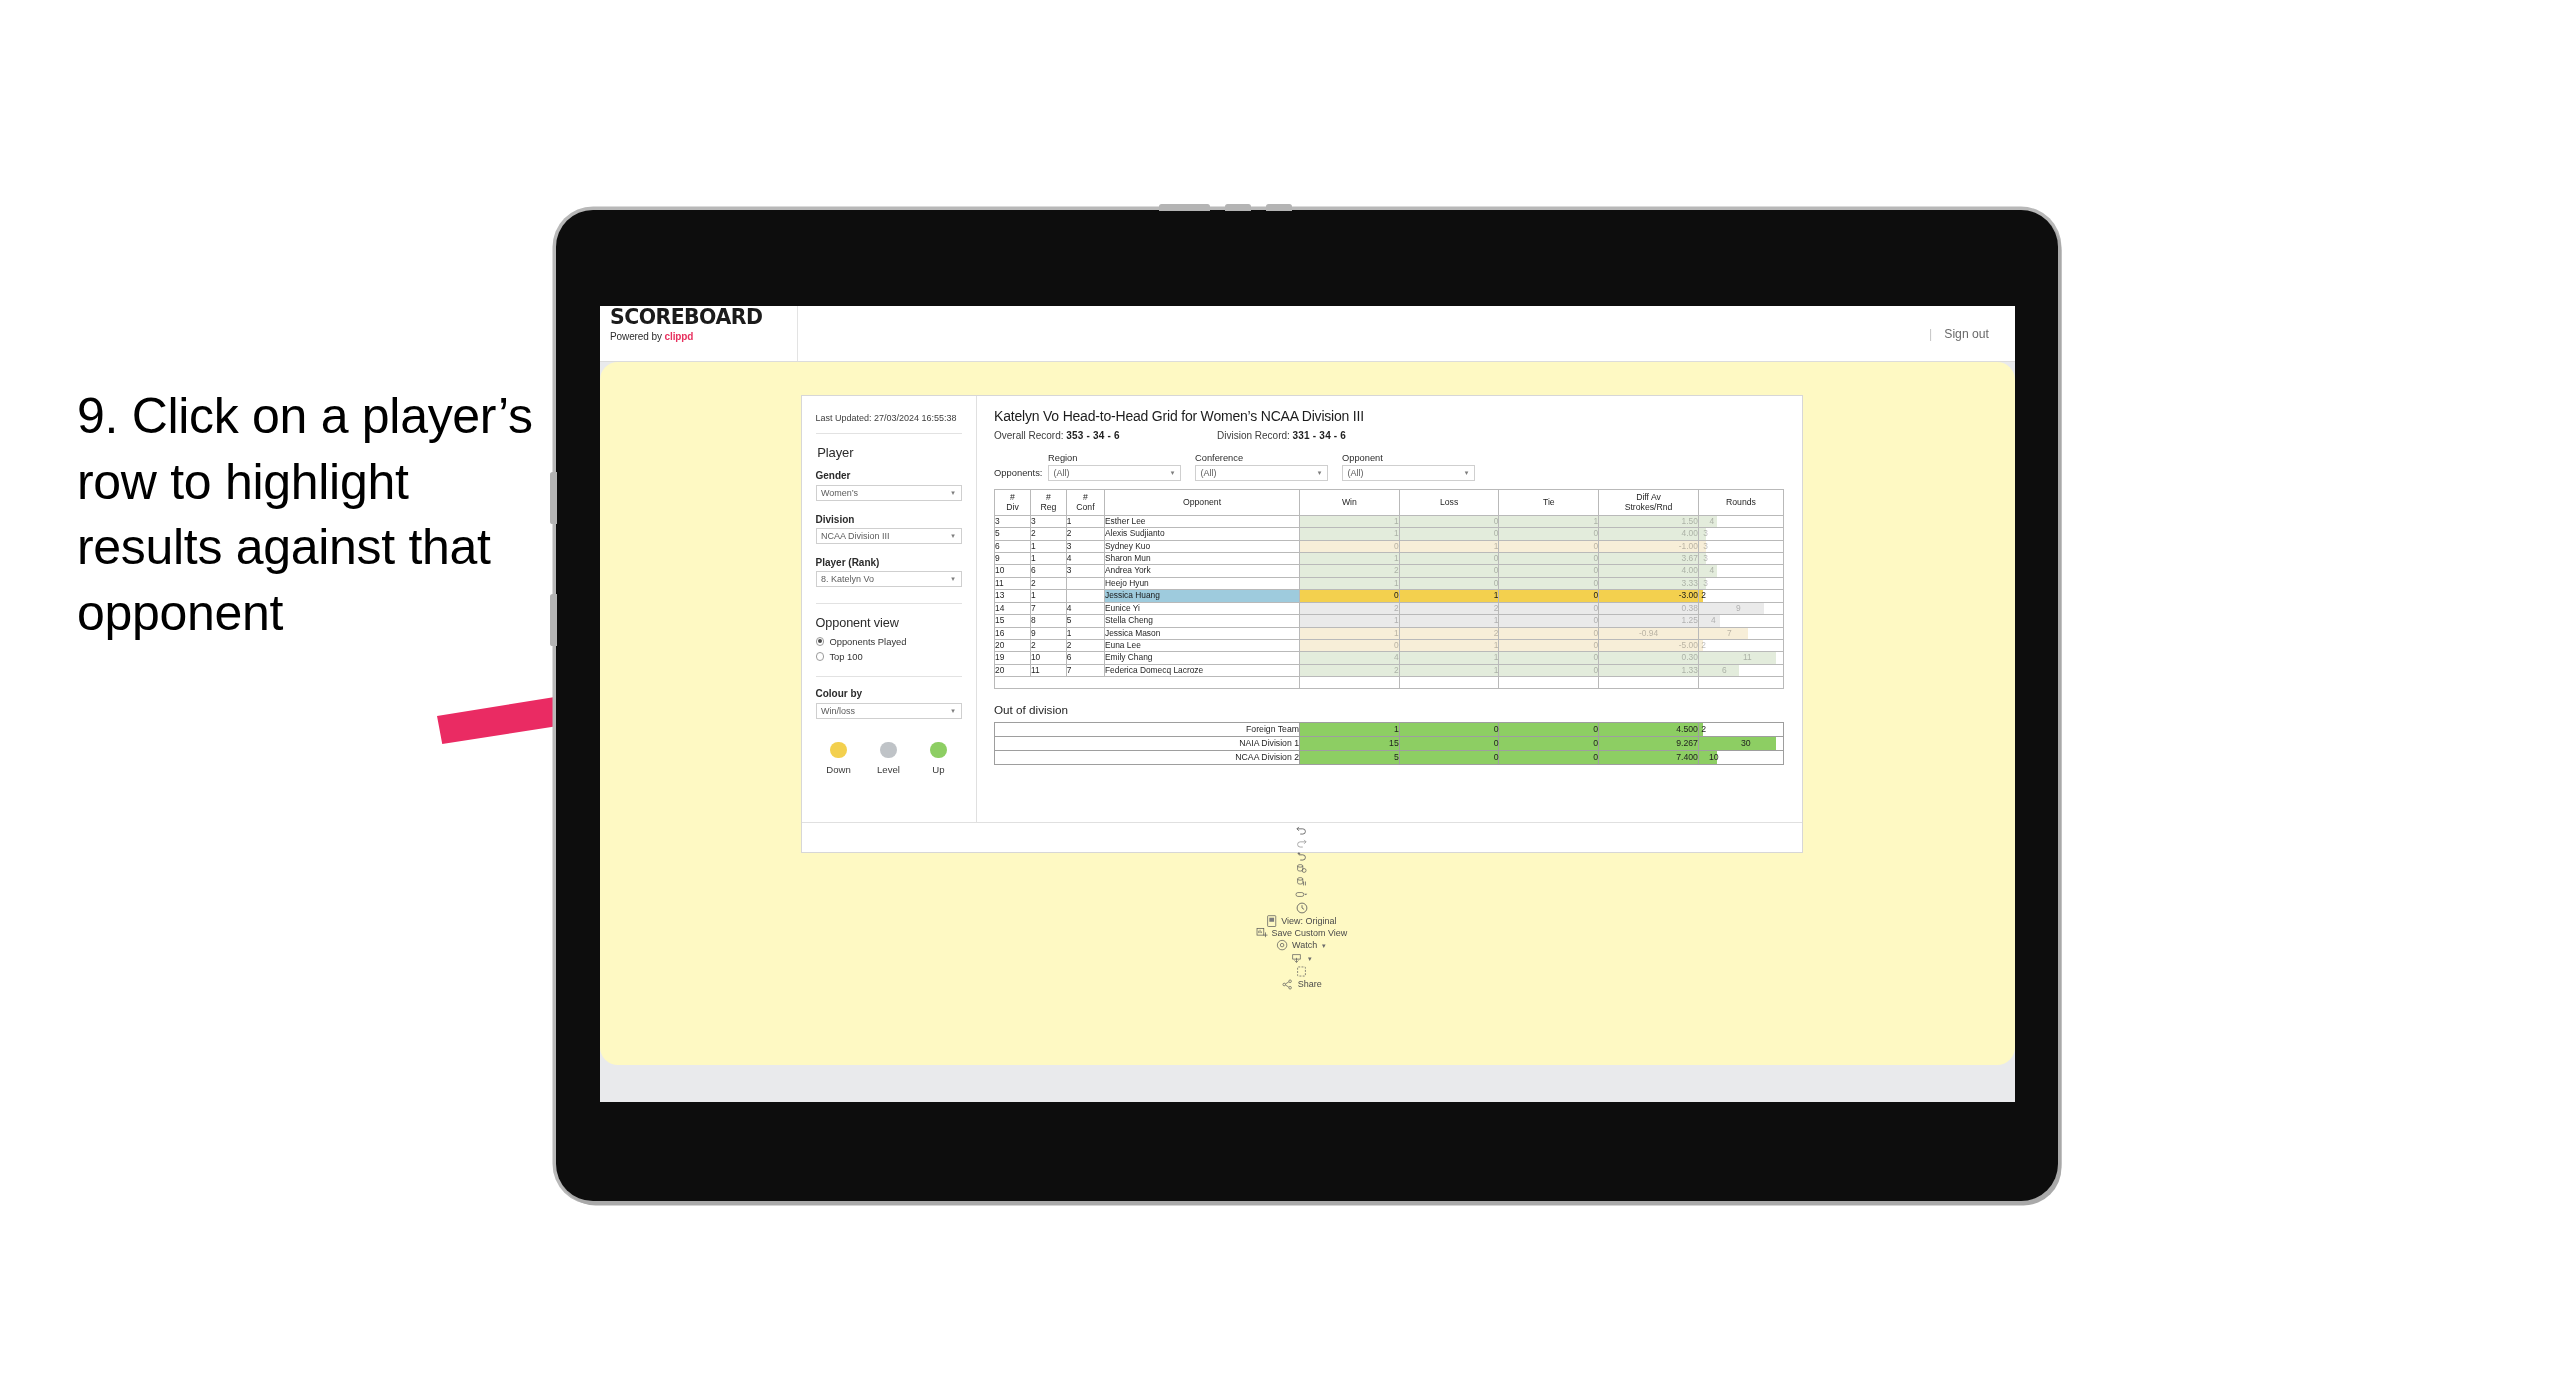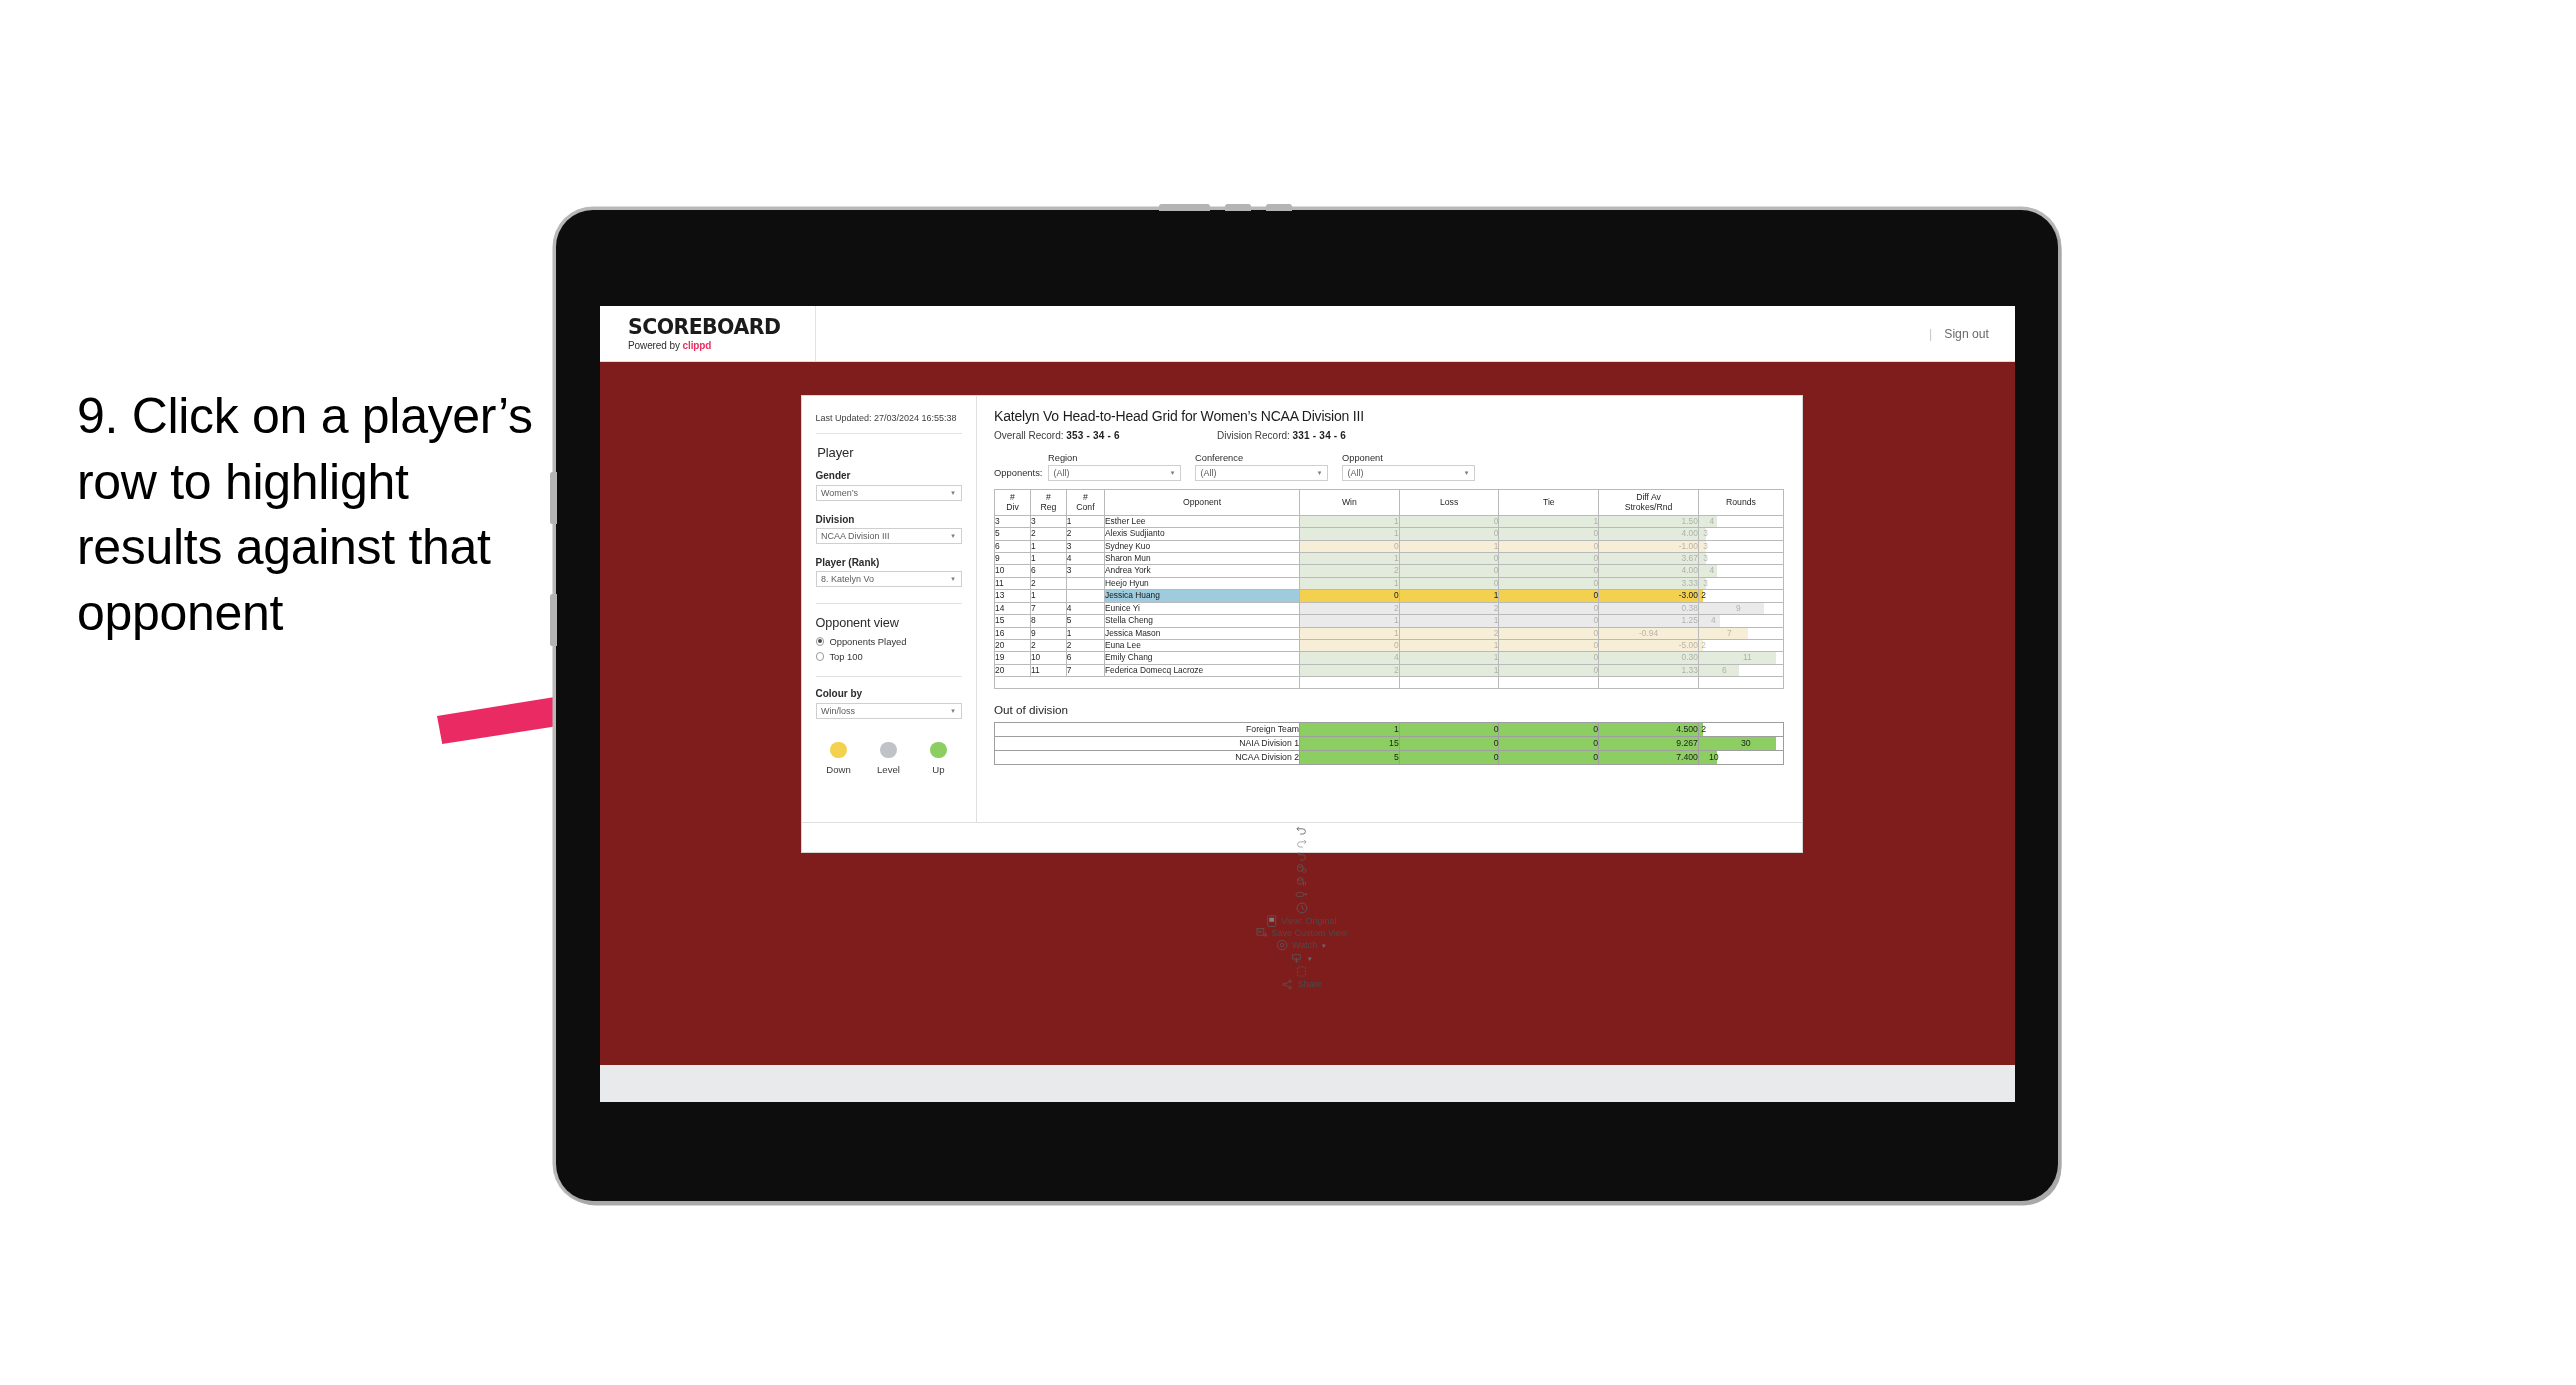--- a/index.html
+++ b/index.html
@@ -52,22 +52,22 @@
   }
 
   
   .app-header {
     height: 56px; background: #ffffff;
     display: flex; align-items: stretch;
     border-bottom: 0.9px solid #dcdcdc;
     position: relative;
   }
   .brand {
-    display: flex; flex-direction: column; justify-content: center;
-    padding: 0 23px 0 28px; min-width: 164px;
+    display: flex; flex-direction: column; 
+    padding: 0 23px 0 10px; min-width: 164px;
     border-right: 0.9px solid #e3e3e3;
   }
   .brand-title {
     font-family: "DejaVu Sans", sans-serif;
     font-weight: 700; font-size: 22px; letter-spacing: -0.6px;
     color: #1b1b1b; line-height: 1;
     transform: scaleX(0.93); transform-origin: left center;
   }
   .brand-sub {
     font-size: 10px; color: #2d2d2d; margin-top: 2.6px; letter-spacing: -0.1px;
@@ -97,21 +97,21 @@
     display: flex; align-items: center; gap: 30px;
     padding-left: 24.5px;
     border-bottom: 0.9px solid #dedede;
   }
   .sub-nav .subitem {
     font-size: 12.4px; letter-spacing: 0.3px; color: #2f2f2f; cursor: pointer; white-space: nowrap;
   }
   .sub-nav .subitem.active { color: #e8315f; }
 
   
-  .canvas { padding: 33px 12px 0 0; background:#7f1d1d; height: calc(100% - 93px); }
+  .canvas { padding: 33px 12px 0 0; background:#fef9c3; height: calc(100% - 93px); border-radius: 18px; }
   .viz {
     margin: 0 auto; width: 1002px; background: #ffffff;
     border: 0.9px solid #d7d7d7;
     display: flex; flex-direction: column;
     height: 458px;
   }
   .viz-body { display: flex; flex: 1; min-height: 0; }
 
   
   .filters {

